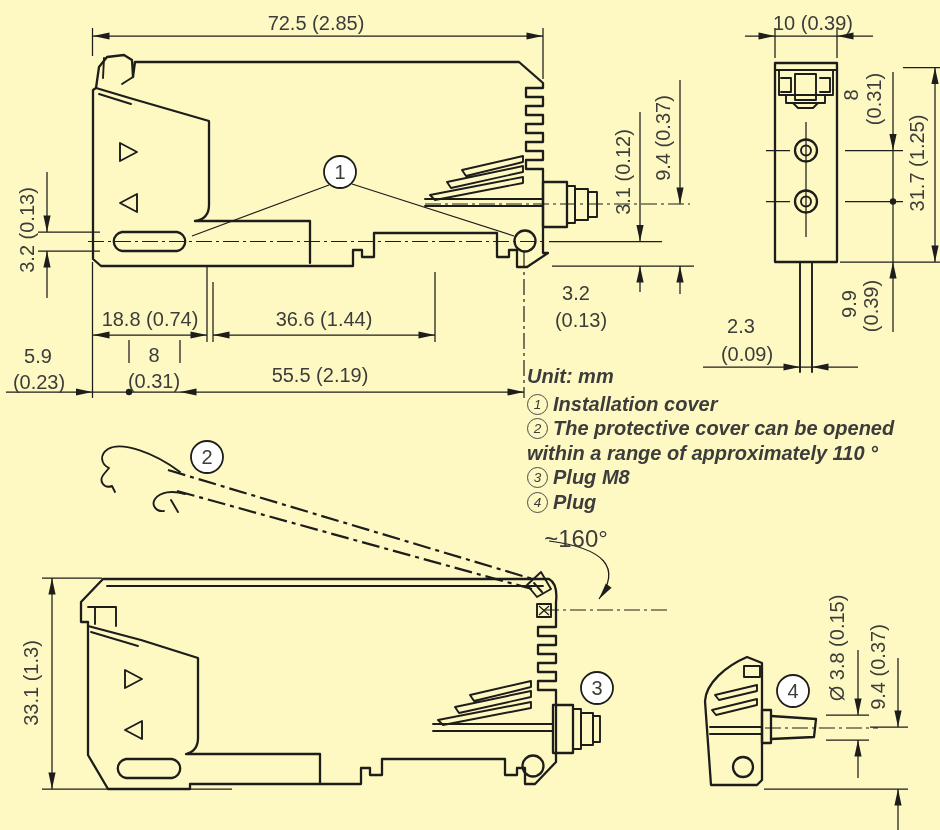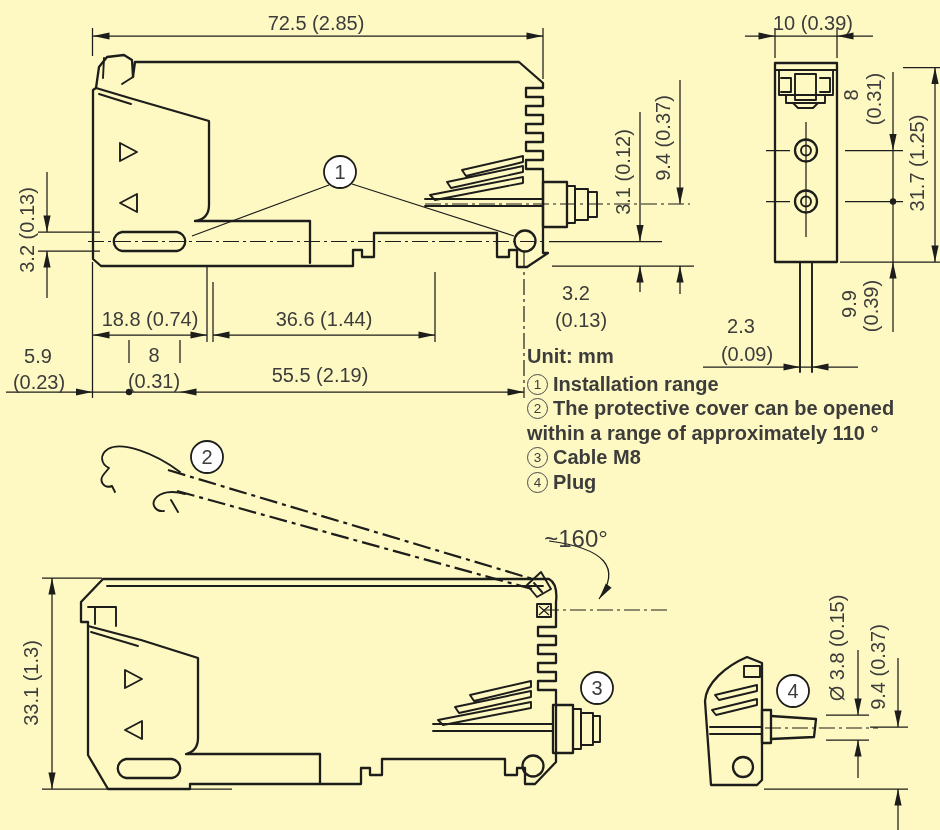--- a/index.html
+++ b/index.html
@@ -10,22 +10,22 @@
   .o2 {fill:none;stroke:#1d1d1b;stroke-width:1.9;stroke-linejoin:round;stroke-linecap:round;}
   .d  {fill:none;stroke:#1d1d1b;stroke-width:1.25;}
   .cl {fill:none;stroke:#1d1d1b;stroke-width:1.2;stroke-dasharray:16 4 3 4;}
   .ph {fill:none;stroke:#1d1d1b;stroke-width:2.2;stroke-dasharray:18 5 4 5;}
   .ah {fill:#1d1d1b;stroke:none;}
   .dot{fill:#1d1d1b;stroke:none;}
   text{fill:#3c3c3b;font-family:"Liberation Sans",sans-serif;font-size:20px;}
   text.big{font-size:24px;}
   text.cnum{font-size:20px;}
   .callout{fill:#fff;stroke:#1d1d1b;stroke-width:1.8;}
-  #legend{position:absolute;left:527px;top:344px;width:410px;color:#3c3c3b;
-          font-size:20px;font-weight:bold;line-height:24.5px;}
+  #legend{position:absolute;left:527px;top:364px;width:410px;color:#3c3c3b;
+          font-size:20px;font-weight:bold;line-height:24.5px;font-style:italic;}
   #legend .unit{margin-bottom:3px;}
   .cbadge{display:inline-block;width:19px;height:19px;border:1.6px solid #4a4a4a;border-radius:50%;
           font-size:13.5px;font-weight:500;line-height:19px;text-align:center;vertical-align:2px;
           margin-right:5px;}
 </style>
 </head>
 <body>
 
 <div id="stage">
 <svg width="940" height="830" viewBox="0 0 940 830">
@@ -237,18 +237,18 @@
   </g>
 
   <g>
     <circle class="callout" cx="793" cy="691" r="16"></circle>
     <text class="cnum" x="793" y="698" text-anchor="middle">4</text>
   </g>
 </svg>
 
 <div id="legend">
   <div class="unit">Unit: mm</div>
-  <div class="item"><span class="cbadge">1</span><span>Installation range</span></div>
+  <div class="item"><span class="cbadge">1</span><span>Installation cover</span></div>
   <div class="item"><span class="cbadge">2</span><span>The protective cover can be opened within a range of approximately 110 °</span></div>
-  <div class="item"><span class="cbadge">3</span><span>Cable M8</span></div>
+  <div class="item"><span class="cbadge">3</span><span>Plug M8</span></div>
   <div class="item"><span class="cbadge">4</span><span>Plug</span></div>
 </div>
 </div>
 
 </body></html>

